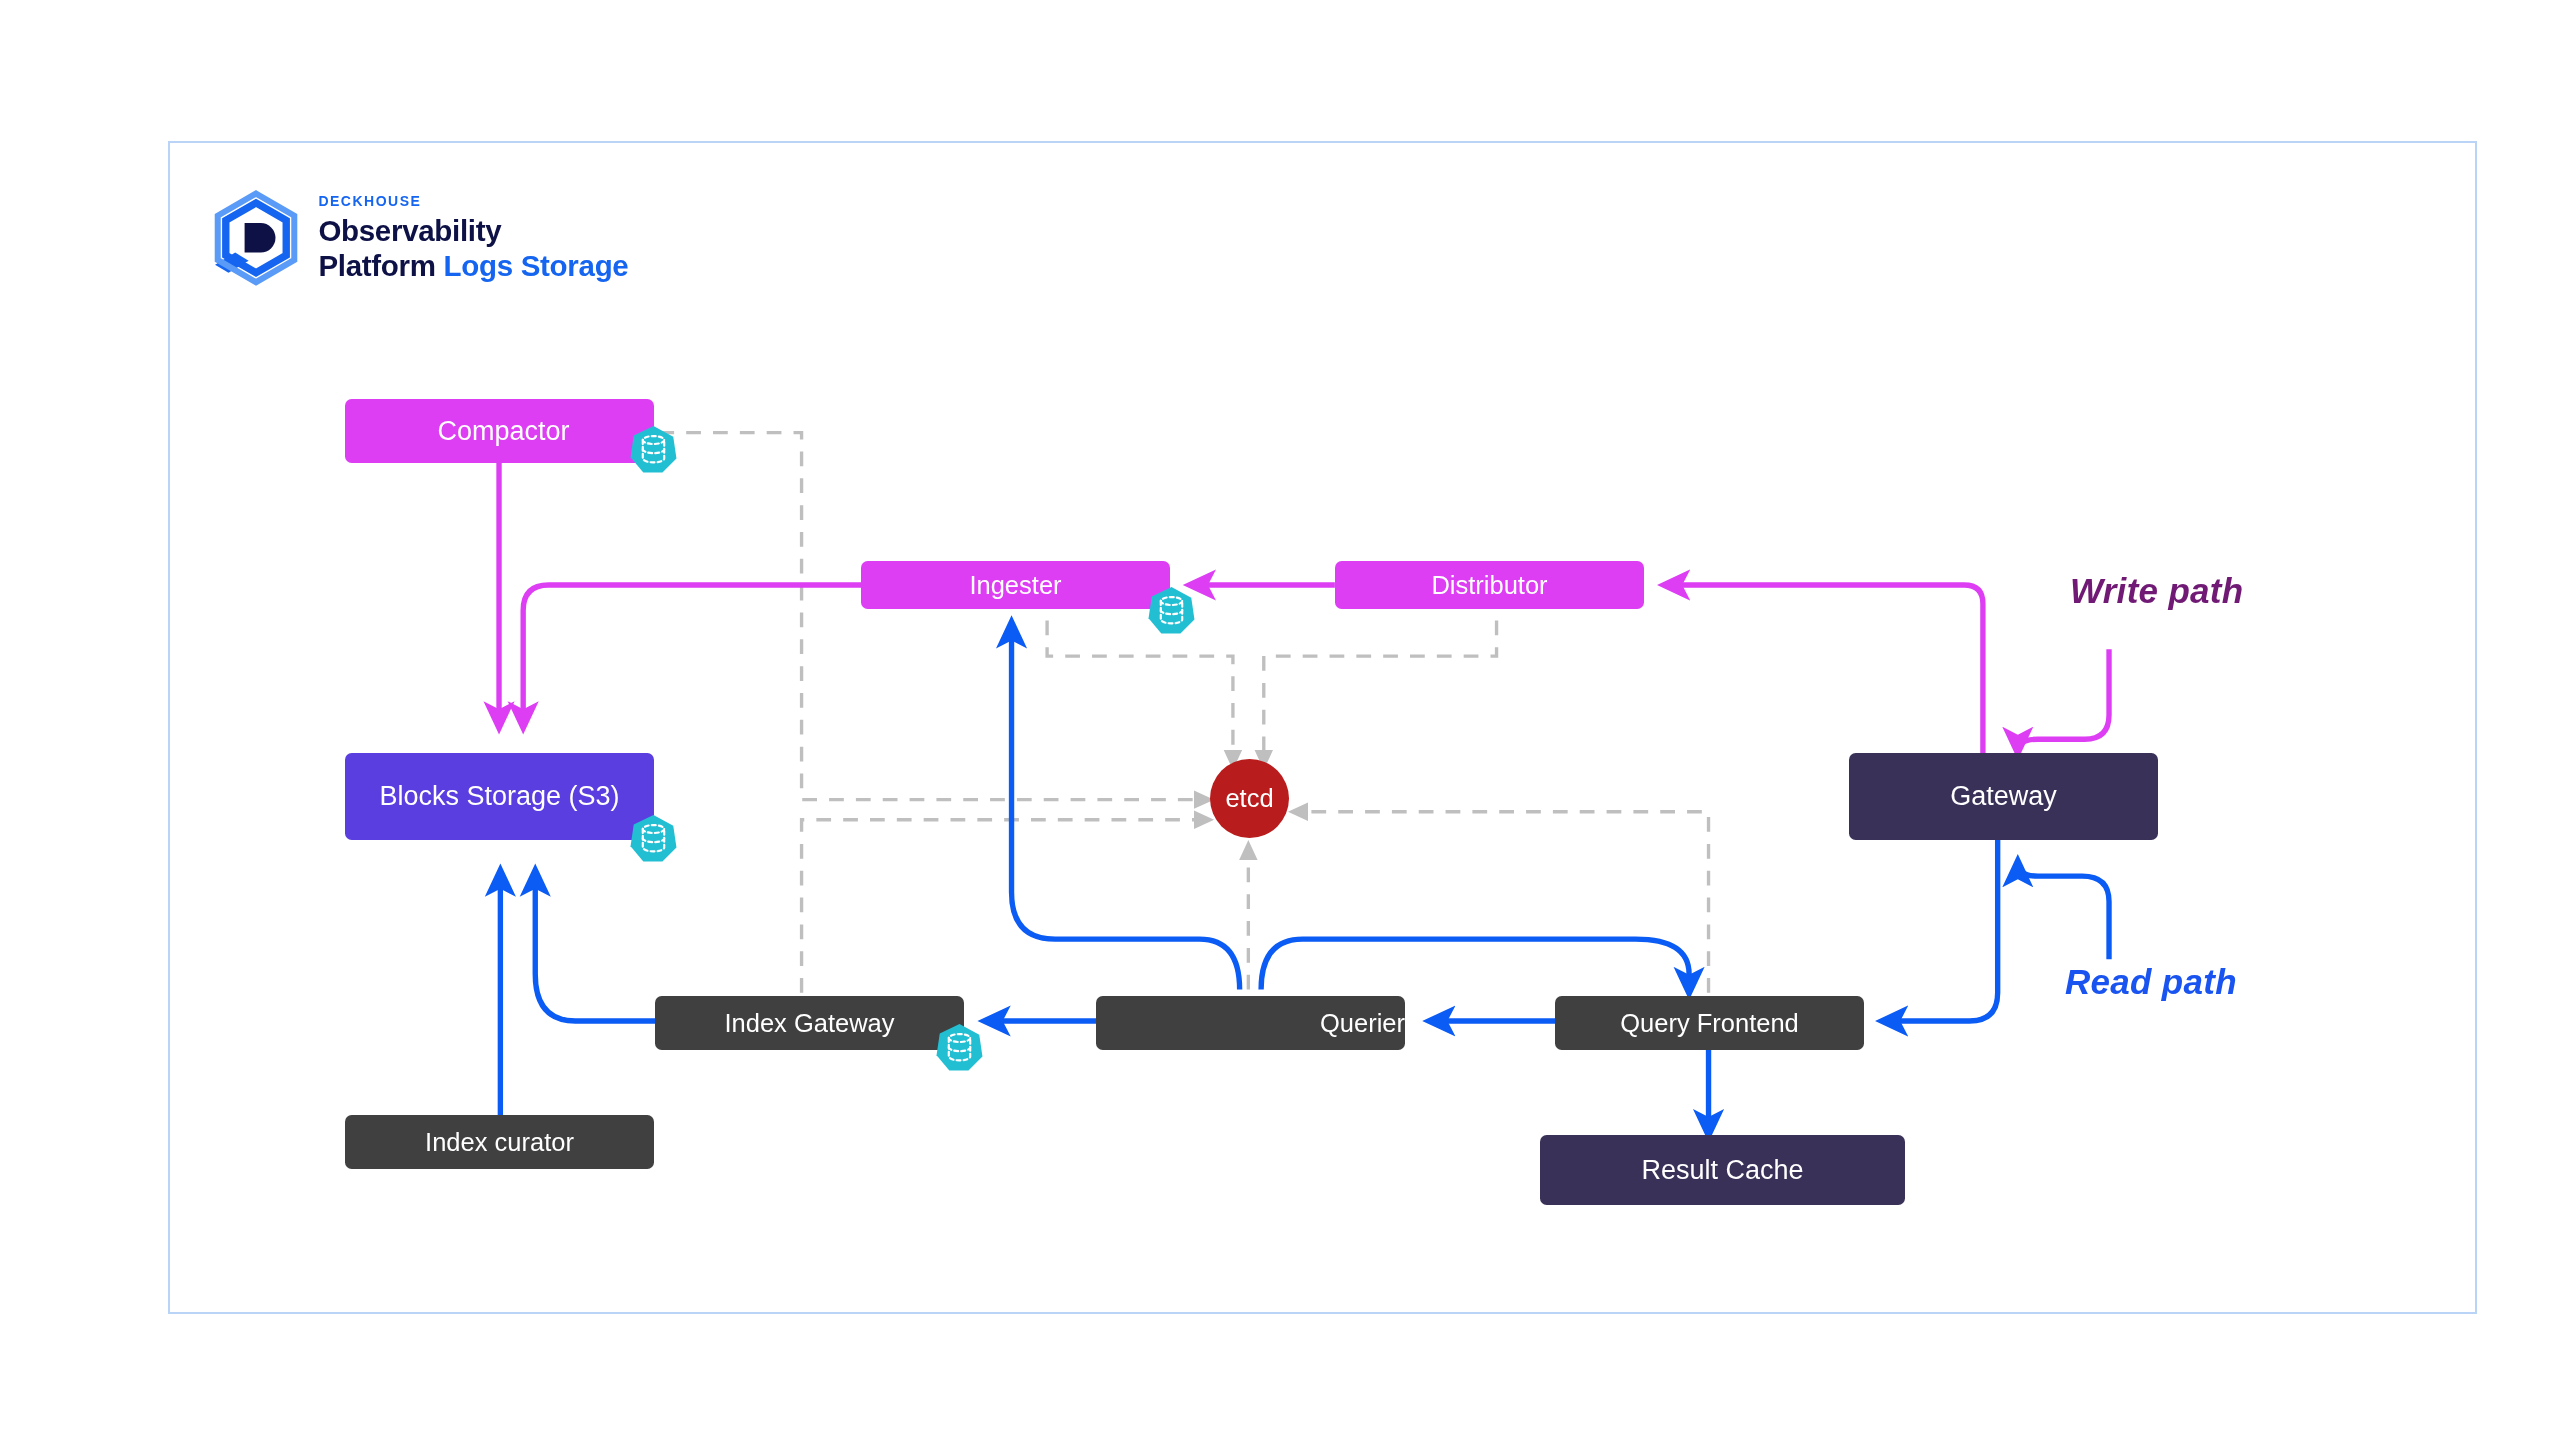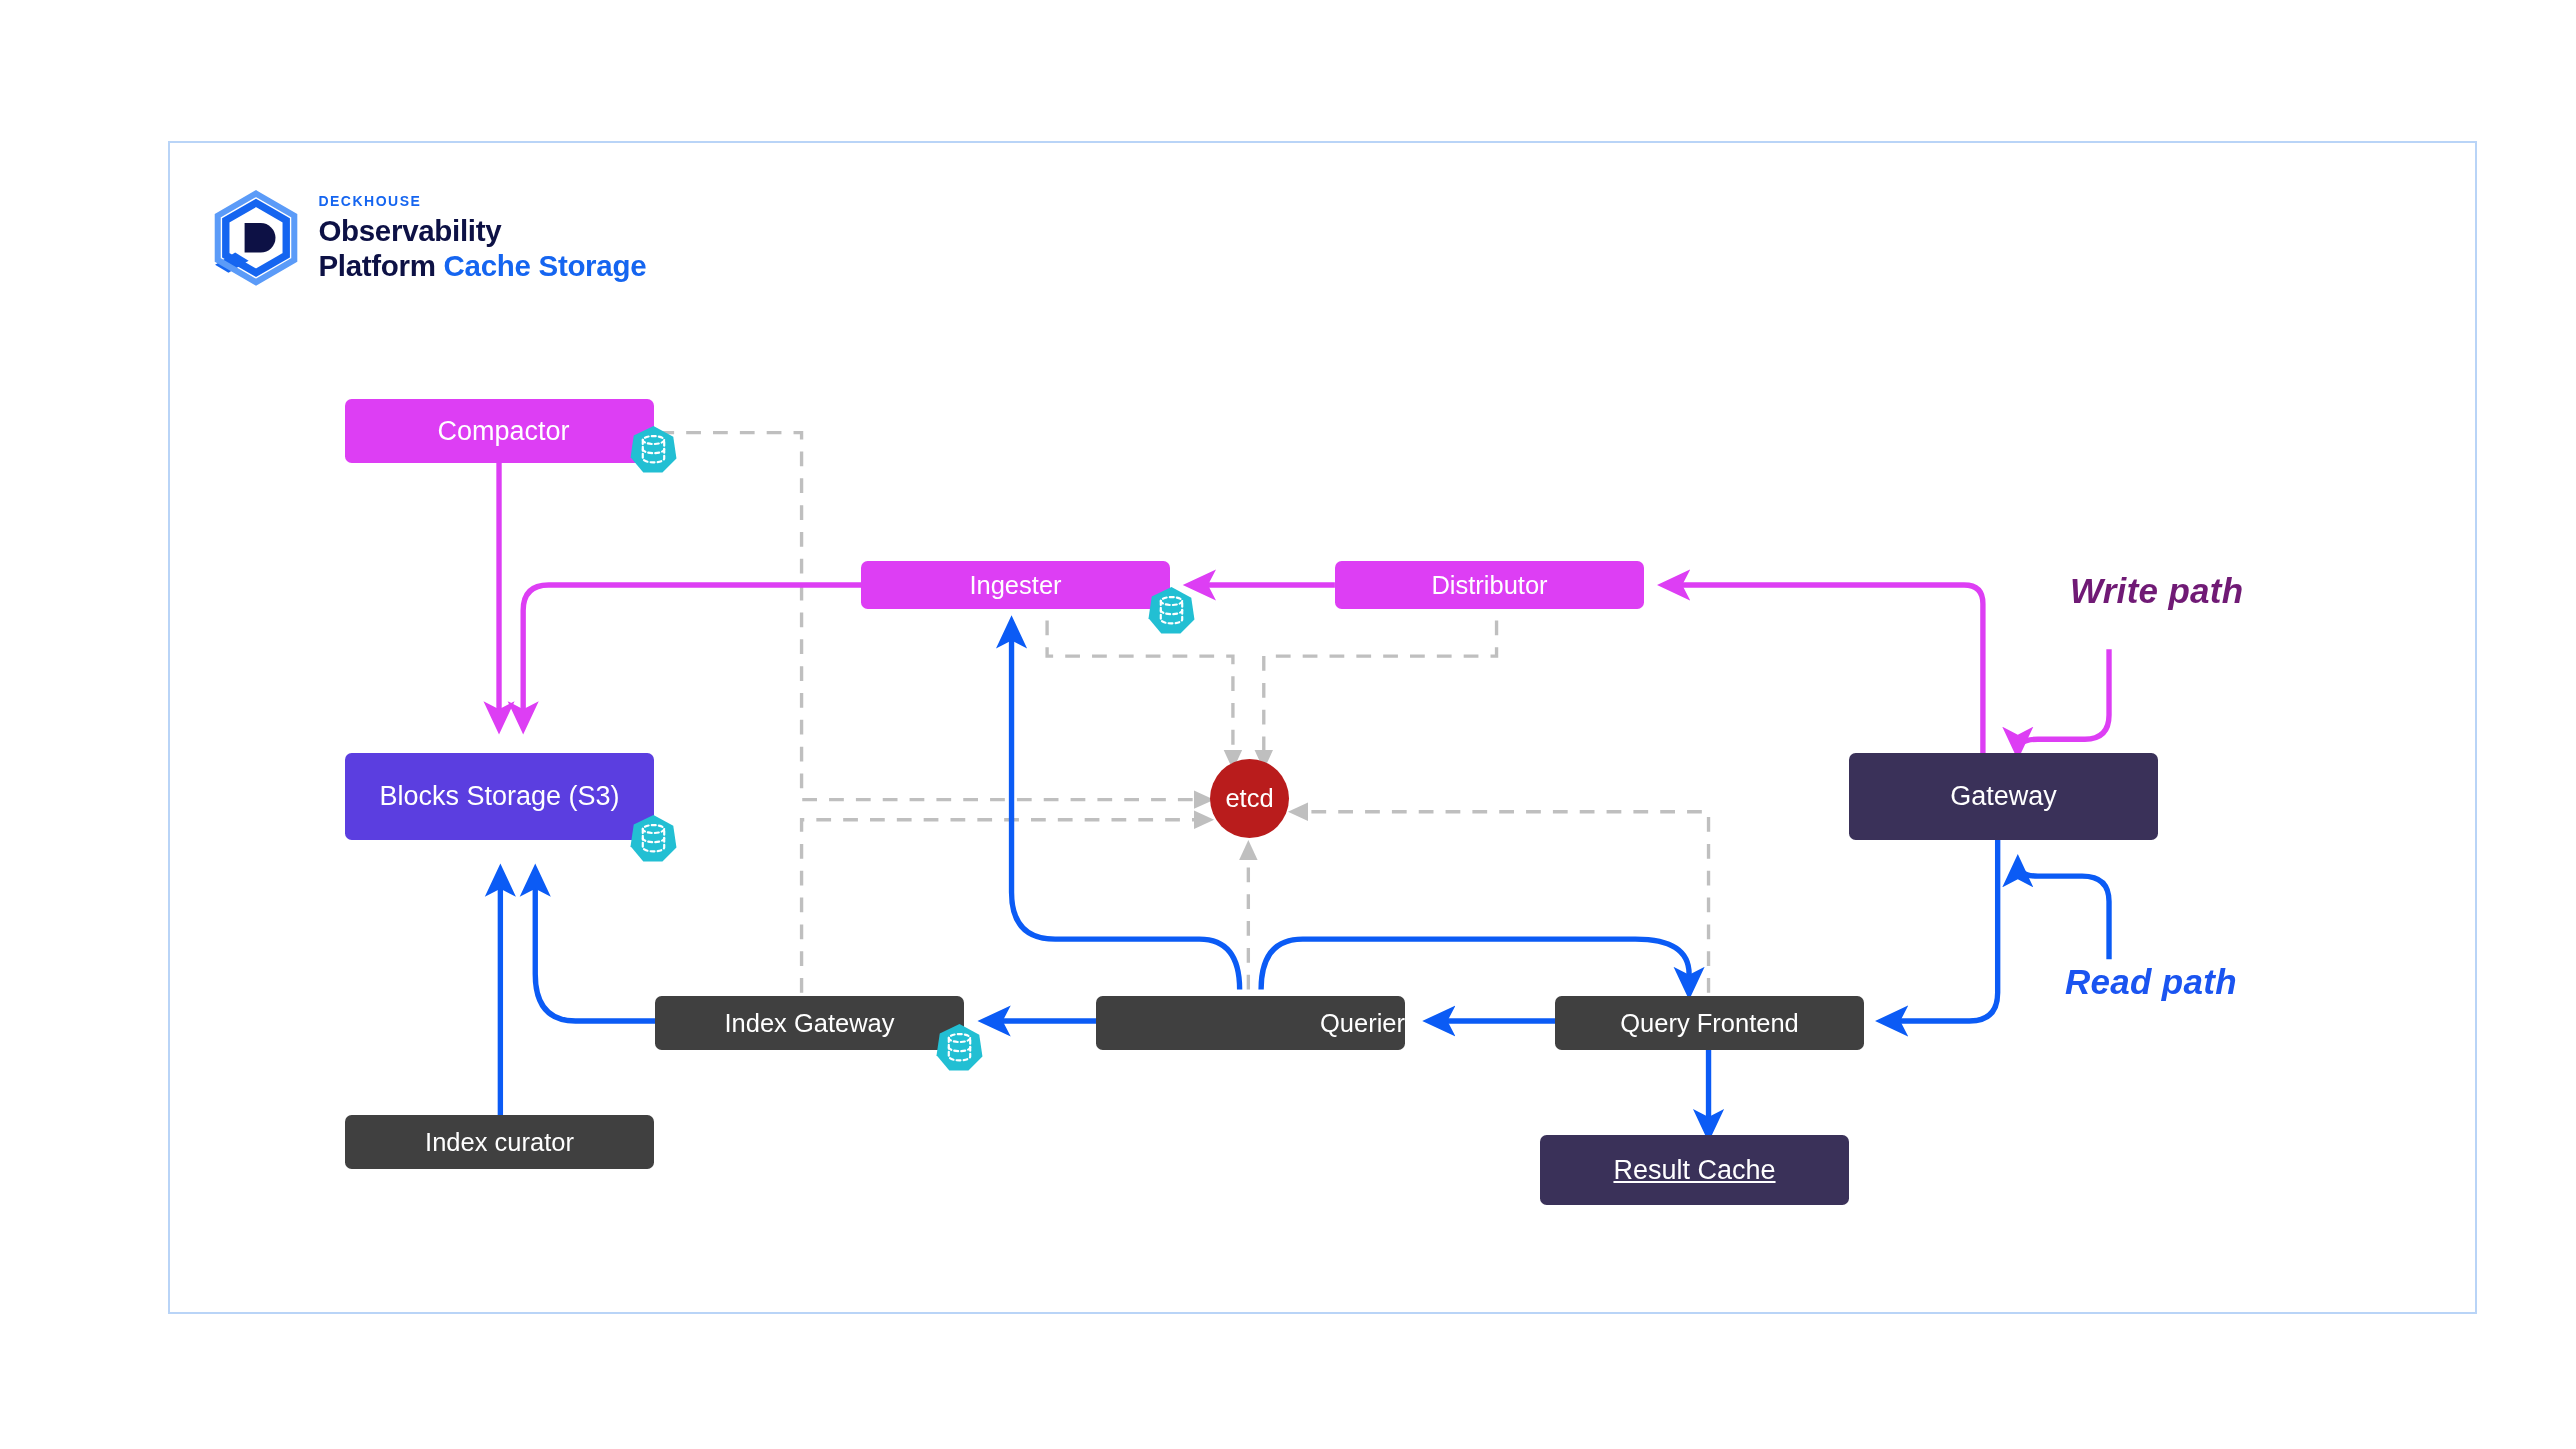--- a/index.html
+++ b/index.html
@@ -140,21 +140,21 @@
 
       <path d="M 73 22 L 118 48 L 118 100 L 73 126 L 28 100 L 28 48 Z" fill="none" stroke="#1565f0" stroke-width="11"></path>
 
       <path d="M 56 52 L 80 52 A 22 22 0 0 1 80 96 L 56 96 Z" fill="#0d1145"></path>
     </svg>
     <div id="logo-text">
       <div id="logo-eyebrow">DECKHOUSE</div>
       <div class="logo-line">Observability</div>
       <div class="logo-line">
         <span>Platform</span>
-        <span class="logo-accent">Cache Storage</span>
+        <span class="logo-accent">Logs Storage</span>
       </div>
     </div>
   </div>
 
   <svg id="wires" viewBox="0 0 3840 2160" width="2576" height="1449">
     <defs>
       <marker id="ah-magenta" markerWidth="7" markerHeight="7" refX="4.6" refY="3.5" orient="auto" markerUnits="strokeWidth">
         <path d="M0,0.6 L6.2,3.5 L0,6.4 L1.5,3.5 Z" fill="#dd3ef4"></path>
       </marker>
       <marker id="ah-blue" markerWidth="7" markerHeight="7" refX="4.6" refY="3.5" orient="auto" markerUnits="strokeWidth">
@@ -284,21 +284,21 @@
   </div>
 
   <div class="node node-blue" style="left:1084px; top:996px; width:309px; height:54px; font-size:25.5px;justify-content:flex-end;">
     <span class="node-label">Querier</span>
   </div>
 
   <div class="node node-blue" style="left:1543px; top:996px; width:309px; height:54px; font-size:25.5px;">
     <span class="node-label">Query Frontend</span>
   </div>
 
-  <div class="node node-dark" style="left:1528px; top:1135px; width:309px; height:70px; font-size:27px;text-decoration:underline;">
+  <div class="node node-dark" style="left:1528px; top:1135px; width:365px; height:70px; font-size:27px;">
     <span class="node-label">Result Cache</span>
   </div>
 
   <div class="node node-blue" style="left:333px; top:1115px; width:309px; height:54px; font-size:25.5px;">
     <span class="node-label">Index curator</span>
   </div>
 
   <div id="caption-write" class="path-caption">Write path</div>
   <div id="caption-read" class="path-caption">Read path</div>
 

